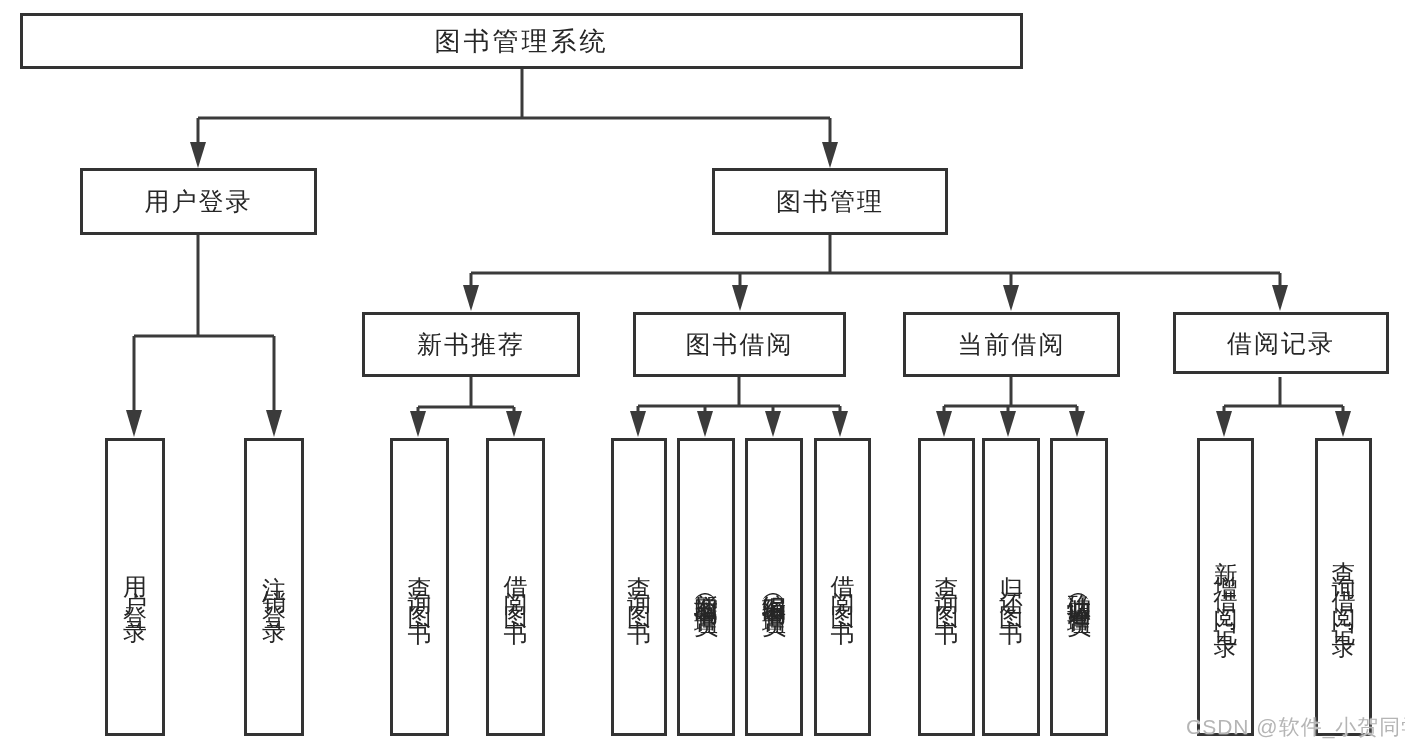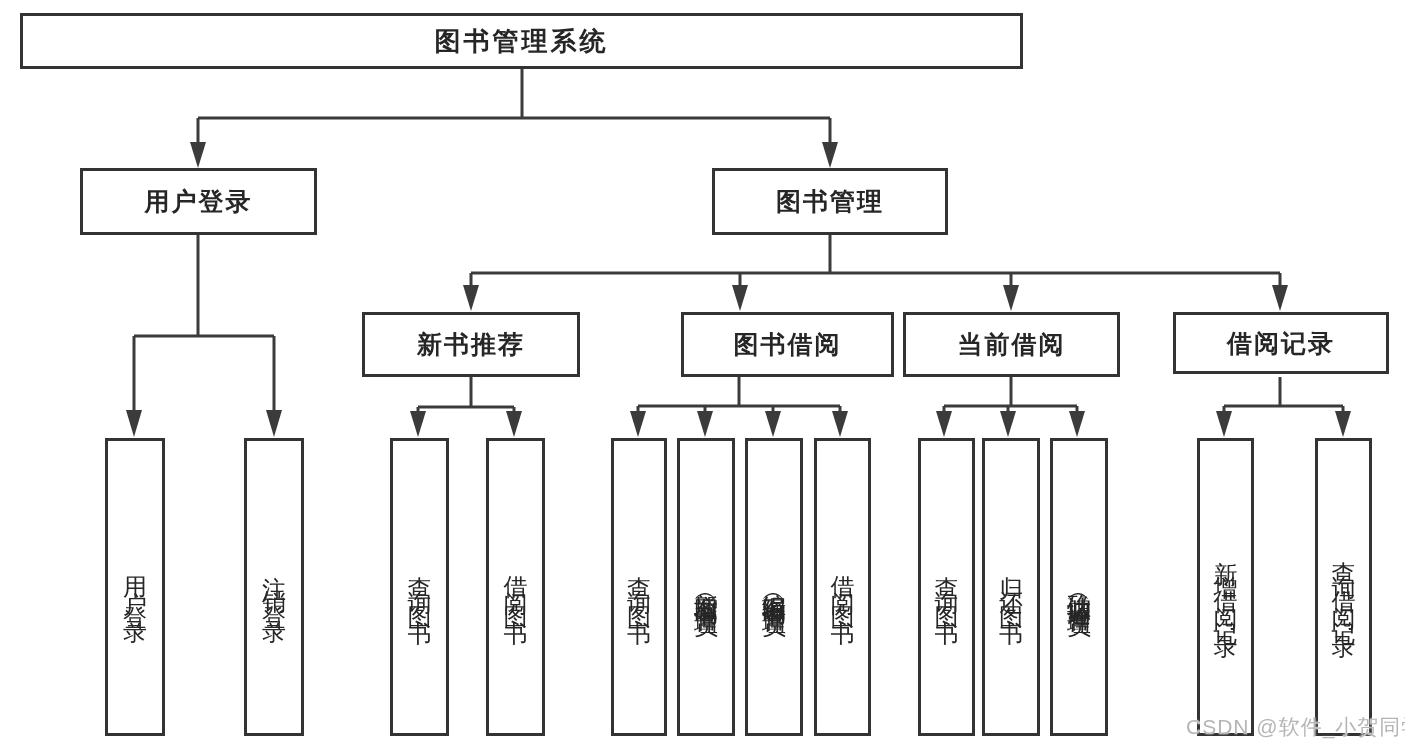--- a/index.html
+++ b/index.html
@@ -5,34 +5,34 @@
   html,body { margin:0; padding:0; background:#ffffff; }
   .canvas {
     position:relative; width:1405px; height:747px; background:#ffffff;
     font-family:"Liberation Sans", sans-serif; overflow:hidden;
   }
   .node {
     position:absolute; background:#ffffff; border:3px solid #333333;
     box-sizing:border-box; display:flex; align-items:center; justify-content:center;
     color:#262626; z-index:2;
   }
-  .hnode span { font-size:25px; letter-spacing:2px; white-space:nowrap;font-weight:bold; }
+  .hnode span { font-size:25px; letter-spacing:2px; white-space:nowrap; }
   .root span { font-size:26px; letter-spacing:3px; }
   .leaf span {
     writing-mode:vertical-rl; text-orientation:mixed;
     font-size:24px; letter-spacing:15px; line-height:1;
   }
   .leaf.dense span { letter-spacing:3px; }
   .leaf.dense { align-items:center; }
   
   #root {left:20px;  top:13px;  width:1003px; height:56px;}
   #l2a  {left:80px;  top:168px; width:237px;  height:67px;}
   #l2b  {left:712px; top:168px; width:236px;  height:67px;}
   #l3a  {left:362px; top:312px; width:218px;  height:65px;}
-  #l3b  {left:633px; top:312px; width:213px;  height:65px;margin-left:48px;}
+  #l3b  {left:633px; top:312px; width:213px;  height:65px;}
   #l3c  {left:903px; top:312px; width:217px;  height:65px;}
   #l3d  {left:1173px;top:312px; width:216px;  height:62px;}
   #g1a  {left:105px; top:438px; width:60px; height:298px;}
   #g1b  {left:244px; top:438px; width:60px; height:298px;}
   #g2a  {left:390px; top:438px; width:59px; height:298px;}
   #g2b  {left:486px; top:438px; width:59px; height:298px;}
   #g3a  {left:611px; top:438px; width:56px; height:298px;}
   #g3b  {left:677px; top:438px; width:58px; height:298px;}
   #g3c  {left:745px; top:438px; width:58px; height:298px;}
   #g3d  {left:814px; top:438px; width:57px; height:298px;}

